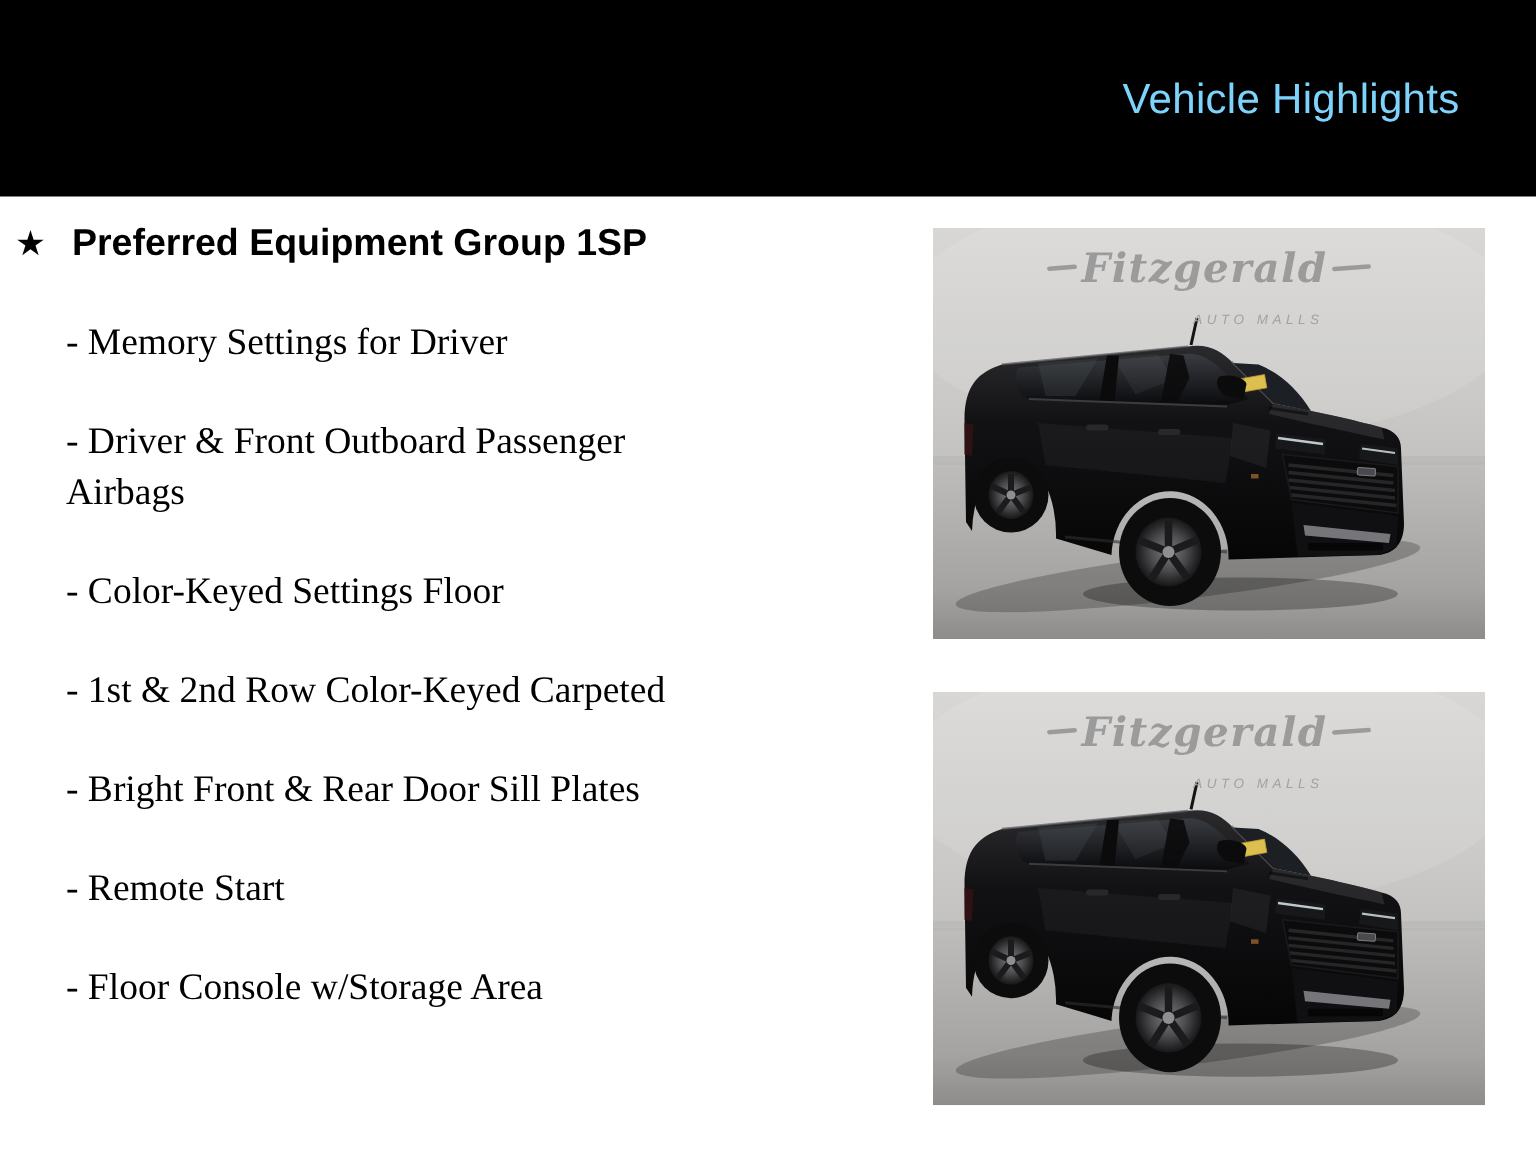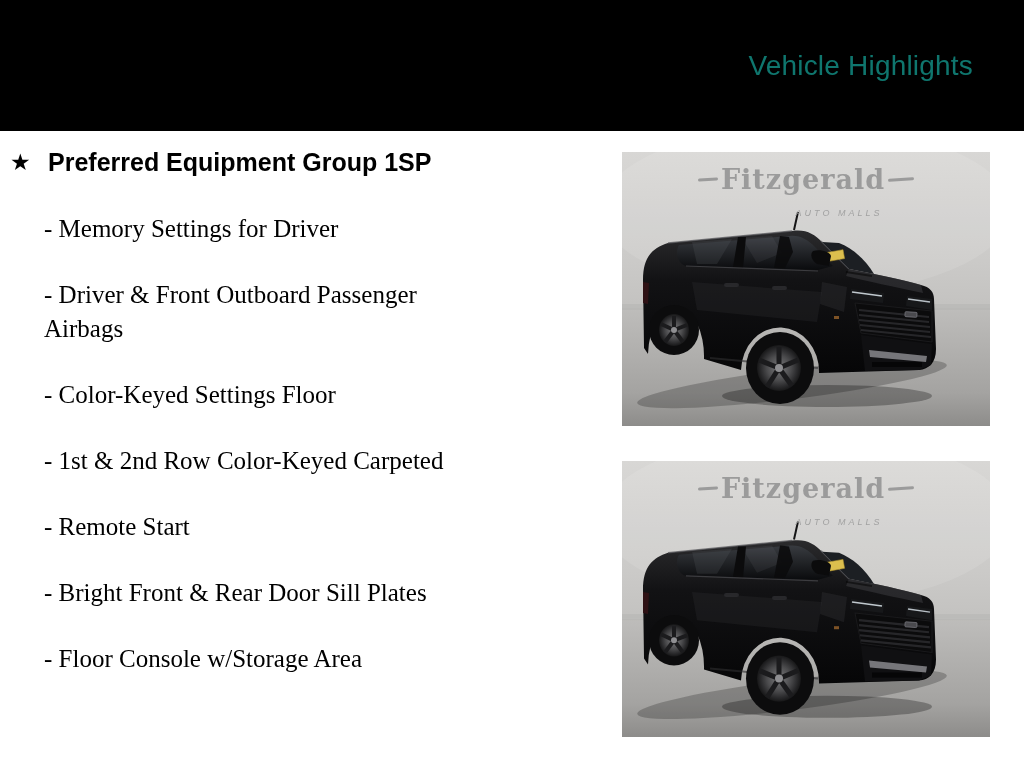--- a/index.html
+++ b/index.html
@@ -5,38 +5,38 @@
 <style>
   html,body{margin:0;padding:0;}
   body{width:1024px;height:768px;background:#ffffff;overflow:hidden;
        font-family:"Liberation Sans",sans-serif;color:#000;}
   .screen{position:relative;width:1024px;height:768px;background:#fff;}
 
   
   .header{position:absolute;left:0;top:0;width:1024px;height:131px;background:#000;
           display:flex;align-items:center;justify-content:flex-end;box-sizing:border-box;
           padding-right:51px;}
-  .header-title{color:#0f766e;font-size:28px;letter-spacing:.2px;}
+  .header-title{color:#7dd3fc;font-size:28px;letter-spacing:.2px;}
 
   
   .features{position:absolute;left:0;top:131px;padding:14px 0 0 10px;width:600px;}
   .main-item{display:flex;align-items:flex-start;line-height:35px;font-size:25px;}
   .star{width:38px;font-size:23px;line-height:35px;flex:0 0 38px;}
   .main-label{white-space:nowrap;font-weight:bold;}
   .sub-item{margin:32px 0 0 34px;font-size:25px;line-height:34px;font-family:Liberation Serif, serif;}
   .sub-line{white-space:nowrap;}
 
   
   .photo{position:absolute;left:622px;width:368px;overflow:hidden;}
   .photo-1{top:152px;height:274px;}
   .photo-2{top:461px;height:276px;}
   .photo svg.scene{position:absolute;left:0;top:0;width:100%;height:100%;display:block;}
   .wm{position:absolute;left:0;top:14px;width:100%;text-align:center;color:#9b9b9b;
       pointer-events:none;}
-  .wm-brand{font-family:"DejaVu Serif",serif;font-weight:bold;
+  .wm-brand{font-family:"DejaVu Serif",serif;font-style:italic;font-weight:bold;
             font-size:27px;line-height:27px;letter-spacing:1px;}
   .swash{display:inline-block;vertical-align:middle;height:3px;background:#9b9b9b;
          border-radius:2px;margin:0 3px 4px 3px;}
   .swash-l{width:20px;transform:rotate(-4deg);}
   .swash-r{width:26px;transform:rotate(-4deg);}
   .wm-tagline{position:absolute;left:0;top:42px;width:100%;text-align:center;
               transform:translateX(33px);font-size:9px;letter-spacing:3px;color:#a2a2a2;font-style:italic;}
 </style>
 </head>
 <body>
@@ -190,24 +190,24 @@
       <div class="sub-line">- Driver &amp; Front Outboard Passenger</div>
       <div class="sub-line">Airbags</div>
     </div>
     <div class="sub-item">
       <div class="sub-line">- Color-Keyed Settings Floor</div>
     </div>
     <div class="sub-item">
       <div class="sub-line">- 1st &amp; 2nd Row Color-Keyed Carpeted</div>
     </div>
     <div class="sub-item">
+      <div class="sub-line">- Bright Front &amp; Rear Door Sill Plates</div>
+    </div>
+    <div class="sub-item">
       <div class="sub-line">- Remote Start</div>
-    </div>
-    <div class="sub-item">
-      <div class="sub-line">- Bright Front &amp; Rear Door Sill Plates</div>
     </div>
     <div class="sub-item">
       <div class="sub-line">- Floor Console w/Storage Area</div>
     </div>
   </div>
 
   <div class="photo photo-1">
     <svg class="scene" viewBox="0 0 368 274" preserveAspectRatio="none">
       <use href="#tahoe"></use>
     </svg>

